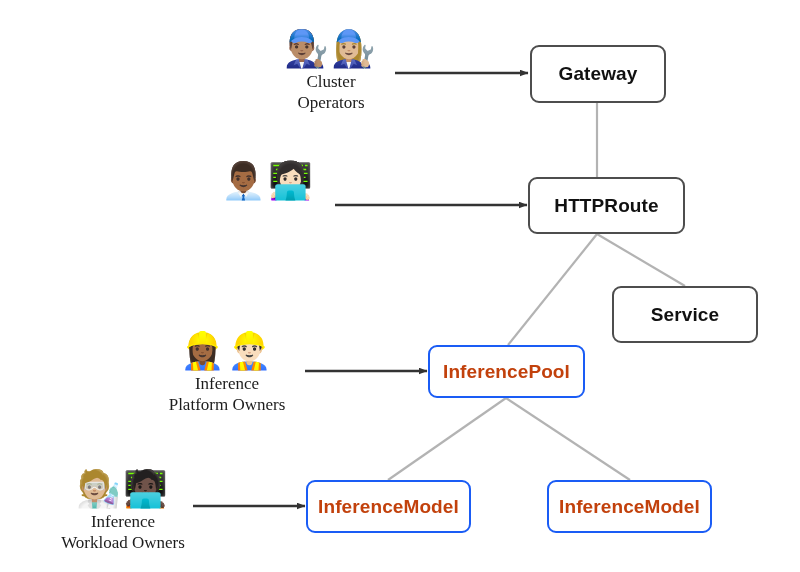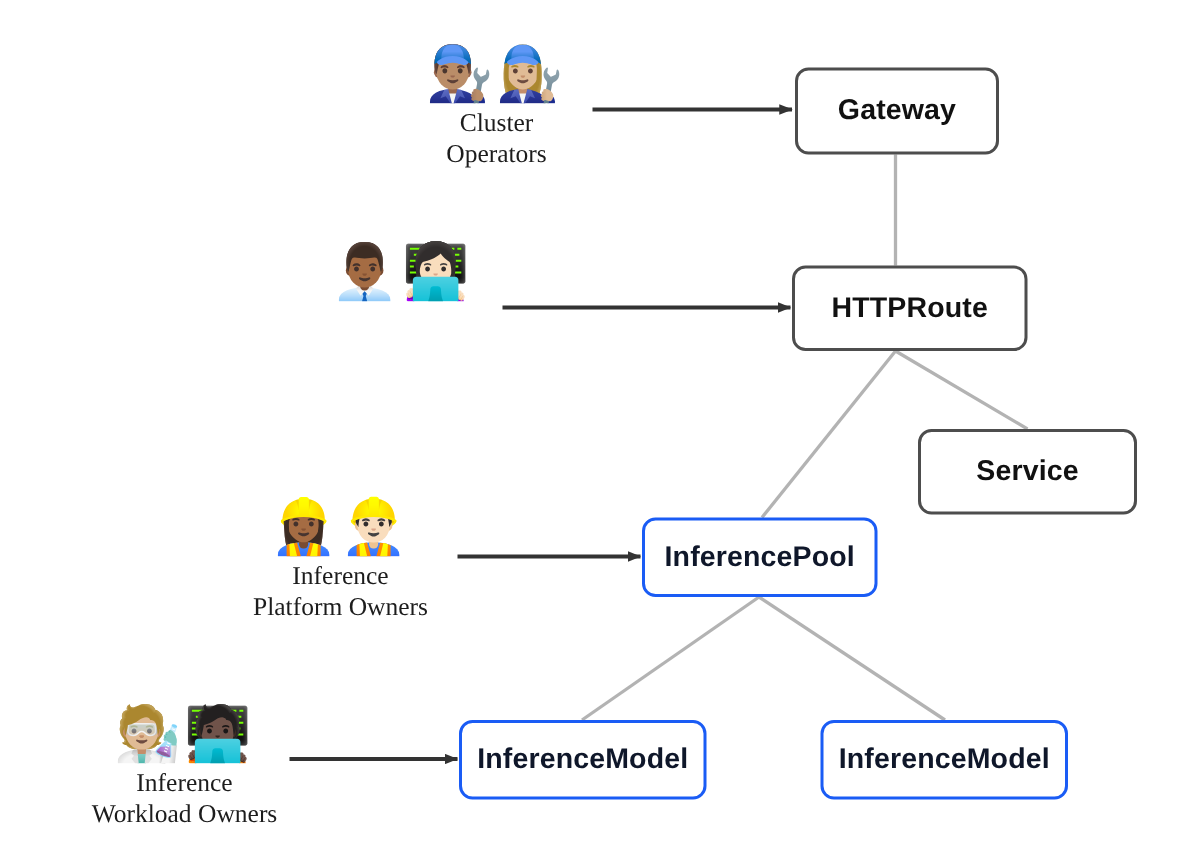--- a/index.html
+++ b/index.html
@@ -37,21 +37,21 @@
     letter-spacing: 0.1px;
     z-index: 3;
   }
   .node.dark {
     border: 2px solid #4d4d4d;
     color: #111111;
     font-size: 19px;
   }
   .node.blue {
     border: 2px solid #1a5cf5;
-    color: #0f172a;
+    color: #c2410c;
     font-size: 19px;
   }
 
   .persona {
     position: absolute;
     width: 210px;
     text-align: center;
     z-index: 3;
   }
   .persona-emojis {

